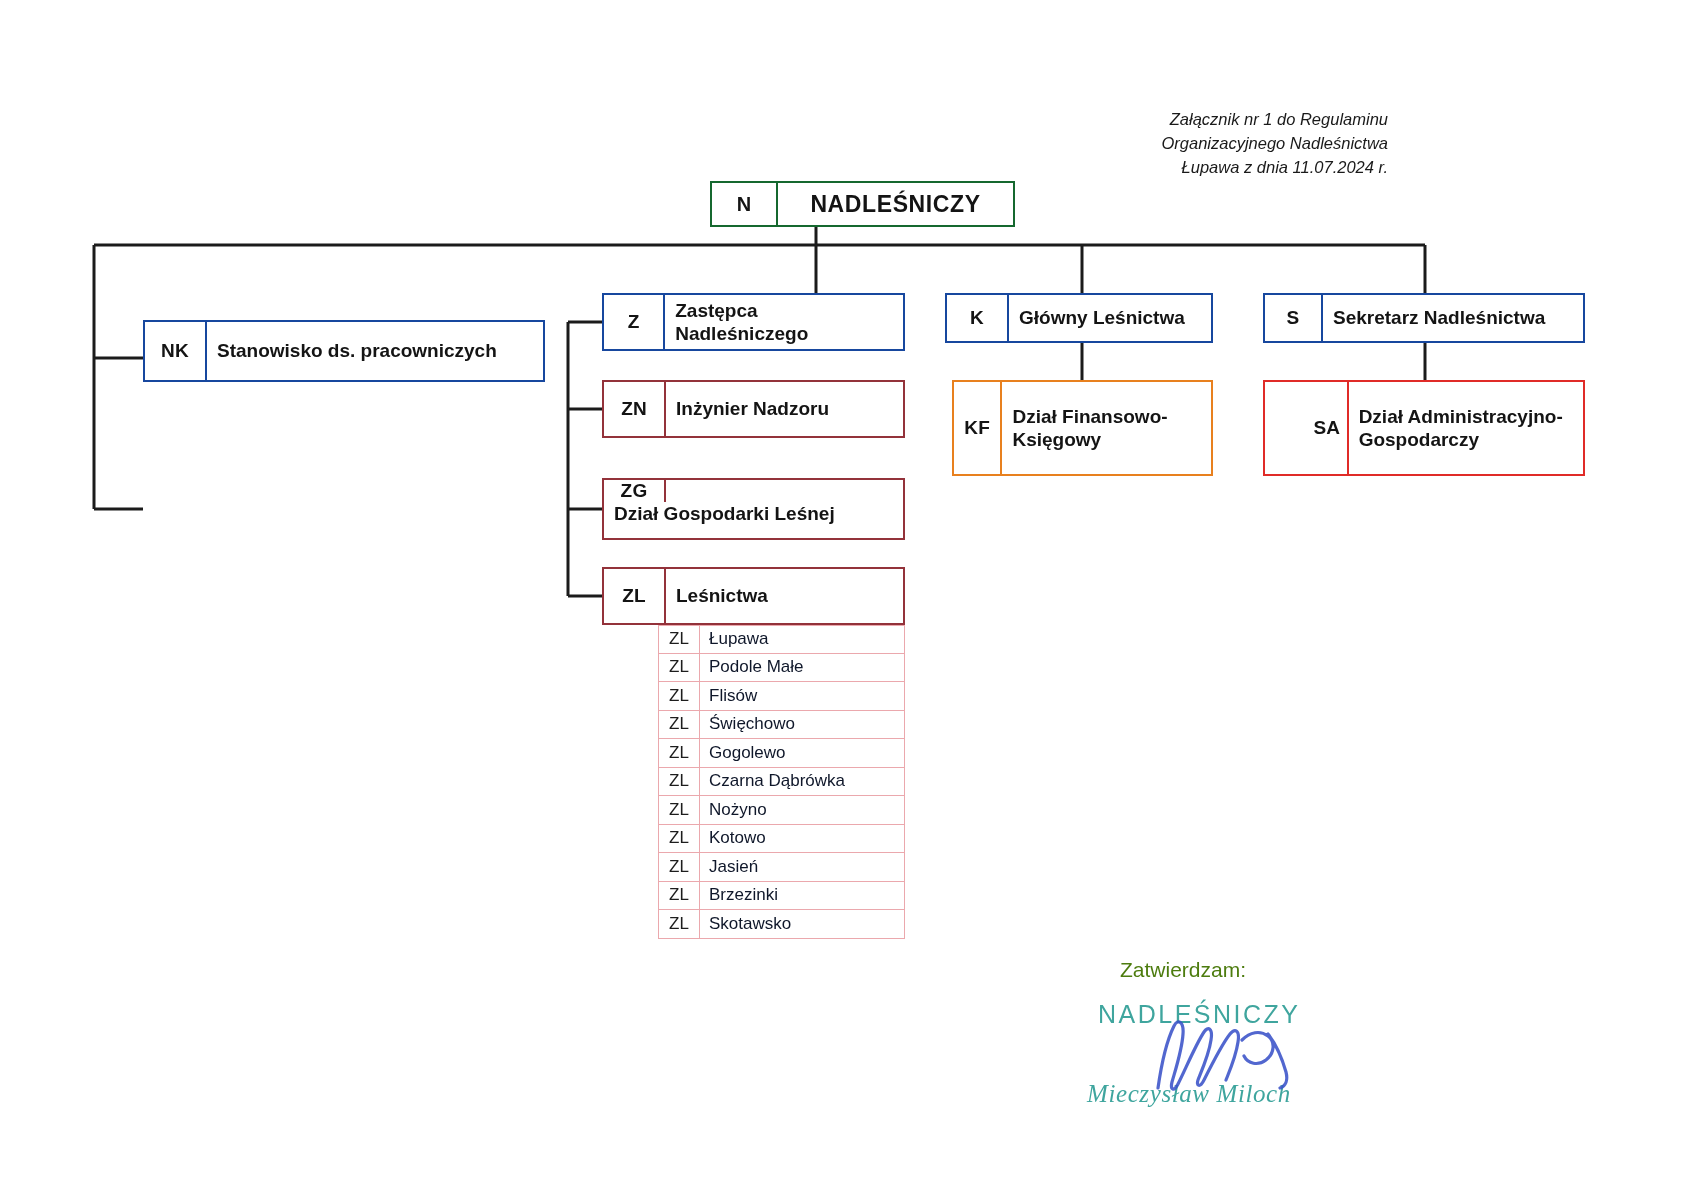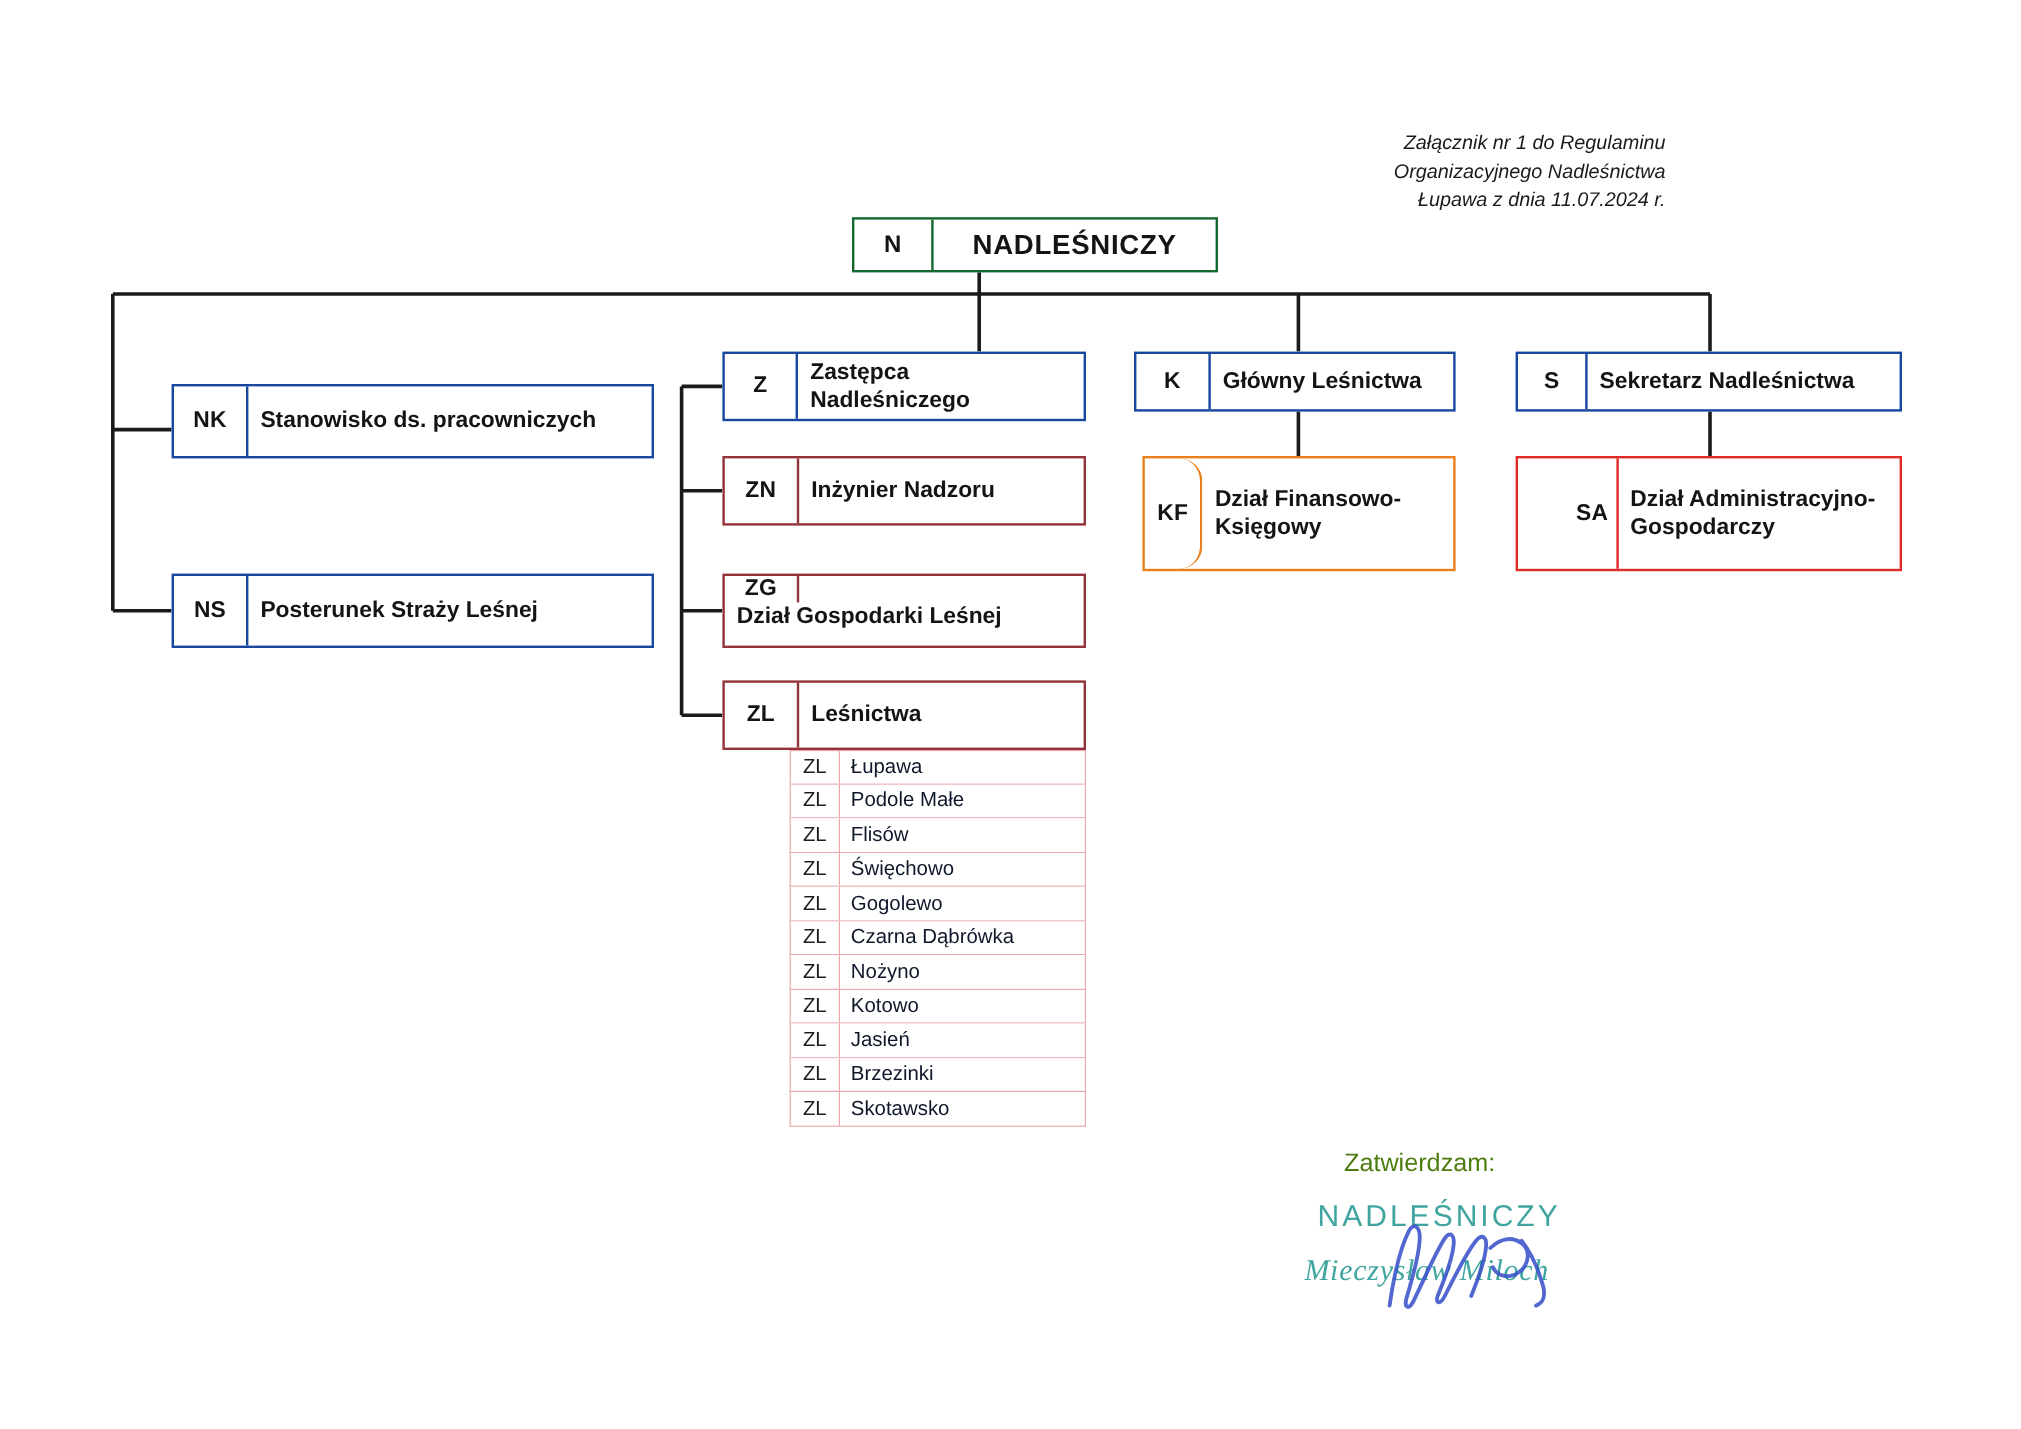--- a/index.html
+++ b/index.html
@@ -106,20 +106,21 @@
   }
   .stamp-name{
     position:absolute;
     color:#2f9e96;
     font-family:"Liberation Serif","DejaVu Serif",serif;
     font-style:italic;
     font-size:25px;
     letter-spacing:.6px;
     white-space:nowrap;
     opacity:.92;
+    margin-top:34px;
   }
   .sig{position:absolute;pointer-events:none;}
   .sig path{fill:none;stroke:#3a52c8;stroke-width:3.2;stroke-linecap:round;stroke-linejoin:round;opacity:.88;}
 </style>
 </head>
 <body>
 
 <div class="canvas">
 
   <div class="doc-ref" style="left:1058px;top:108px;width:330px;">Załącznik nr 1 do Regulaminu
@@ -156,24 +157,20 @@
   <div class="node n-root" style="left:710px;top:181px;width:305px;height:46px;">
     <div class="code">N</div>
     <div class="label" style="justify-content:center;flex:1;">NADLEŚNICZY</div>
   </div>
 
   <div class="node n-blue" style="left:143px;top:320px;width:402px;height:62px;">
     <div class="code" style="width:62px;">NK</div>
     <div class="label">Stanowisko ds. pracowniczych</div>
   </div>
 
-  <div class="node n-blue" style="left:143px;top:478px;width:402px;height:62px;">
-    <div class="code" style="width:62px;">NS</div>
-    <div class="label">Posterunek Straży Leśnej</div>
-  </div>
 
   <div class="node n-blue" style="left:602px;top:293px;width:303px;height:58px;">
     <div class="code" style="width:62px;">Z</div>
     <div class="label">Zastępca Nadleśniczego</div>
   </div>
 
   <div class="node n-maroon" style="left:602px;top:380px;width:303px;height:58px;">
     <div class="code" style="width:62px;">ZN</div>
     <div class="label">Inżynier Nadzoru</div>
   </div>
@@ -234,21 +231,21 @@
         <div class="label">Skotawsko</div>
       </div>
     </div>
 
   <div class="node n-blue" style="left:945px;top:293px;width:268px;height:50px;">
     <div class="code" style="width:62px;">K</div>
     <div class="label">Główny Leśnictwa</div>
   </div>
 
   <div class="node n-orange" style="left:952px;top:380px;width:261px;height:96px;">
-    <div class="code" style="width:62px;border-radius:19px;">KF</div>
+    <div class="code" style="width:62px;">KF</div>
     <div class="label">Dział Finansowo-Księgowy</div>
   </div>
 
   <div class="node n-blue" style="left:1263px;top:293px;width:322px;height:50px;">
     <div class="code" style="width:58px;">S</div>
     <div class="label">Sekretarz Nadleśnictwa</div>
   </div>
 
   <div class="node n-red" style="left:1263px;top:380px;width:322px;height:96px;">
     <div class="code" style="width:62px;margin-left:42px;">SA</div>

